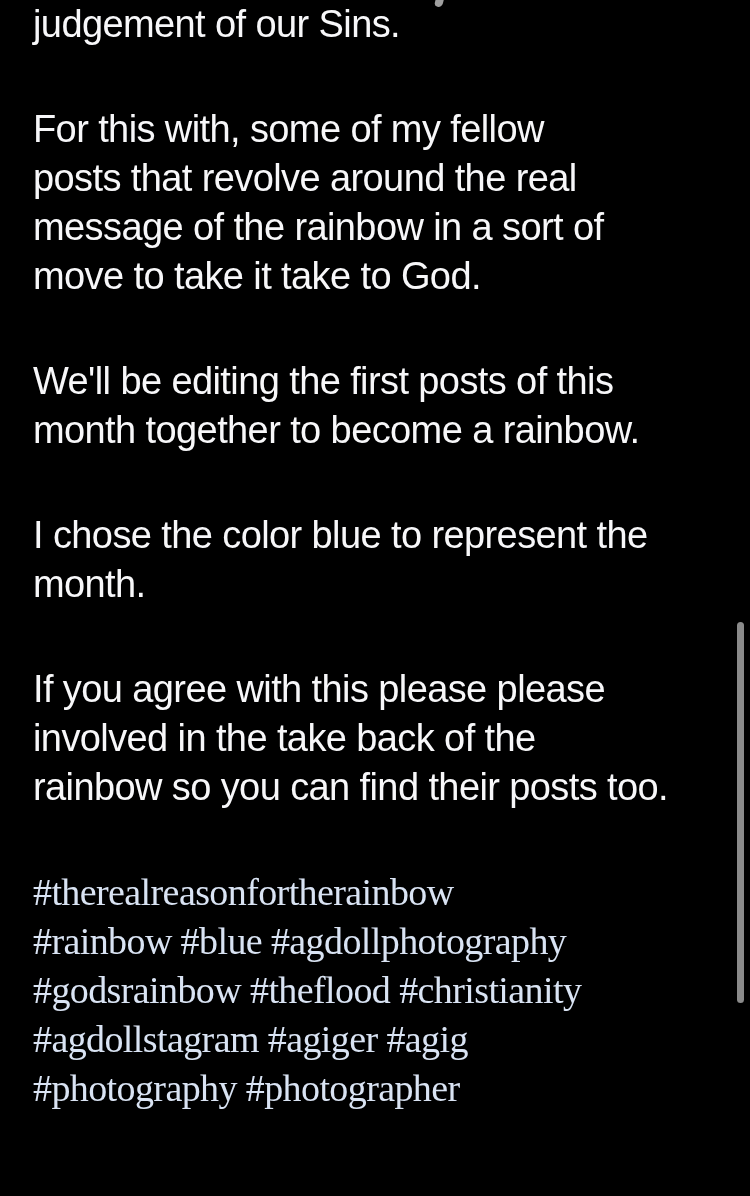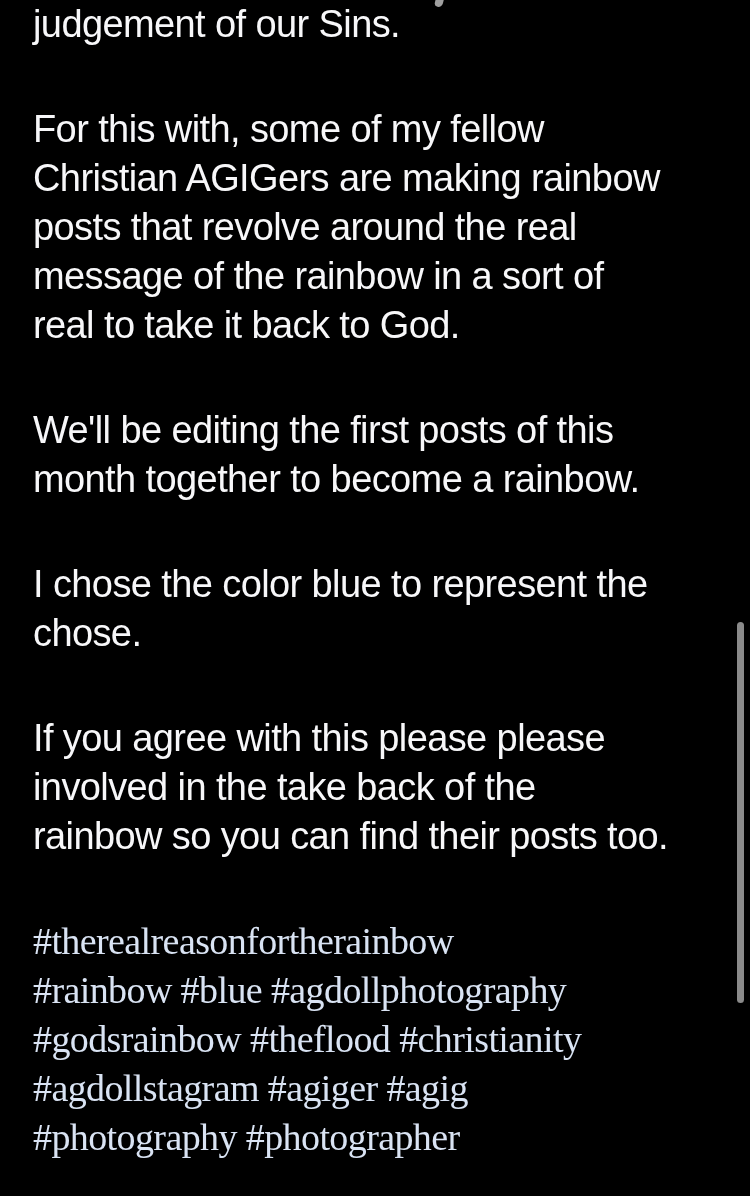--- a/index.html
+++ b/index.html
@@ -68,34 +68,33 @@
   <div class="caption-scroll">
 
     <span class="clipped-fragment"></span>
 
     <div class="para">
       <span class="line">judgement of our Sins.</span>
     </div>
 
     <div class="para">
       <span class="line">For this with, some of my fellow</span>
-      <span class="line">Christian AGIGers are making rainbow</span>
       <span class="line">posts that revolve around the real</span>
       <span class="line">message of the rainbow in a sort of</span>
-      <span class="line">real to take it back to God.</span>
+      <span class="line">move to take it take to God.</span>
     </div>
 
     <div class="para">
       <span class="line">We'll be editing the first posts of this</span>
       <span class="line">month together to become a rainbow.</span>
     </div>
 
     <div class="para">
       <span class="line">I chose the color blue to represent the</span>
-      <span class="line">chose.</span>
+      <span class="line">month.</span>
     </div>
 
     <div class="para">
       <span class="line">If you agree with this please please</span>
       <span class="line">involved in the take back of the</span>
       <span class="line">rainbow so you can find their posts too.</span>
     </div>
 
     <div class="para">
       <span class="line hashtag-line">#therealreasonfortherainbow</span>

